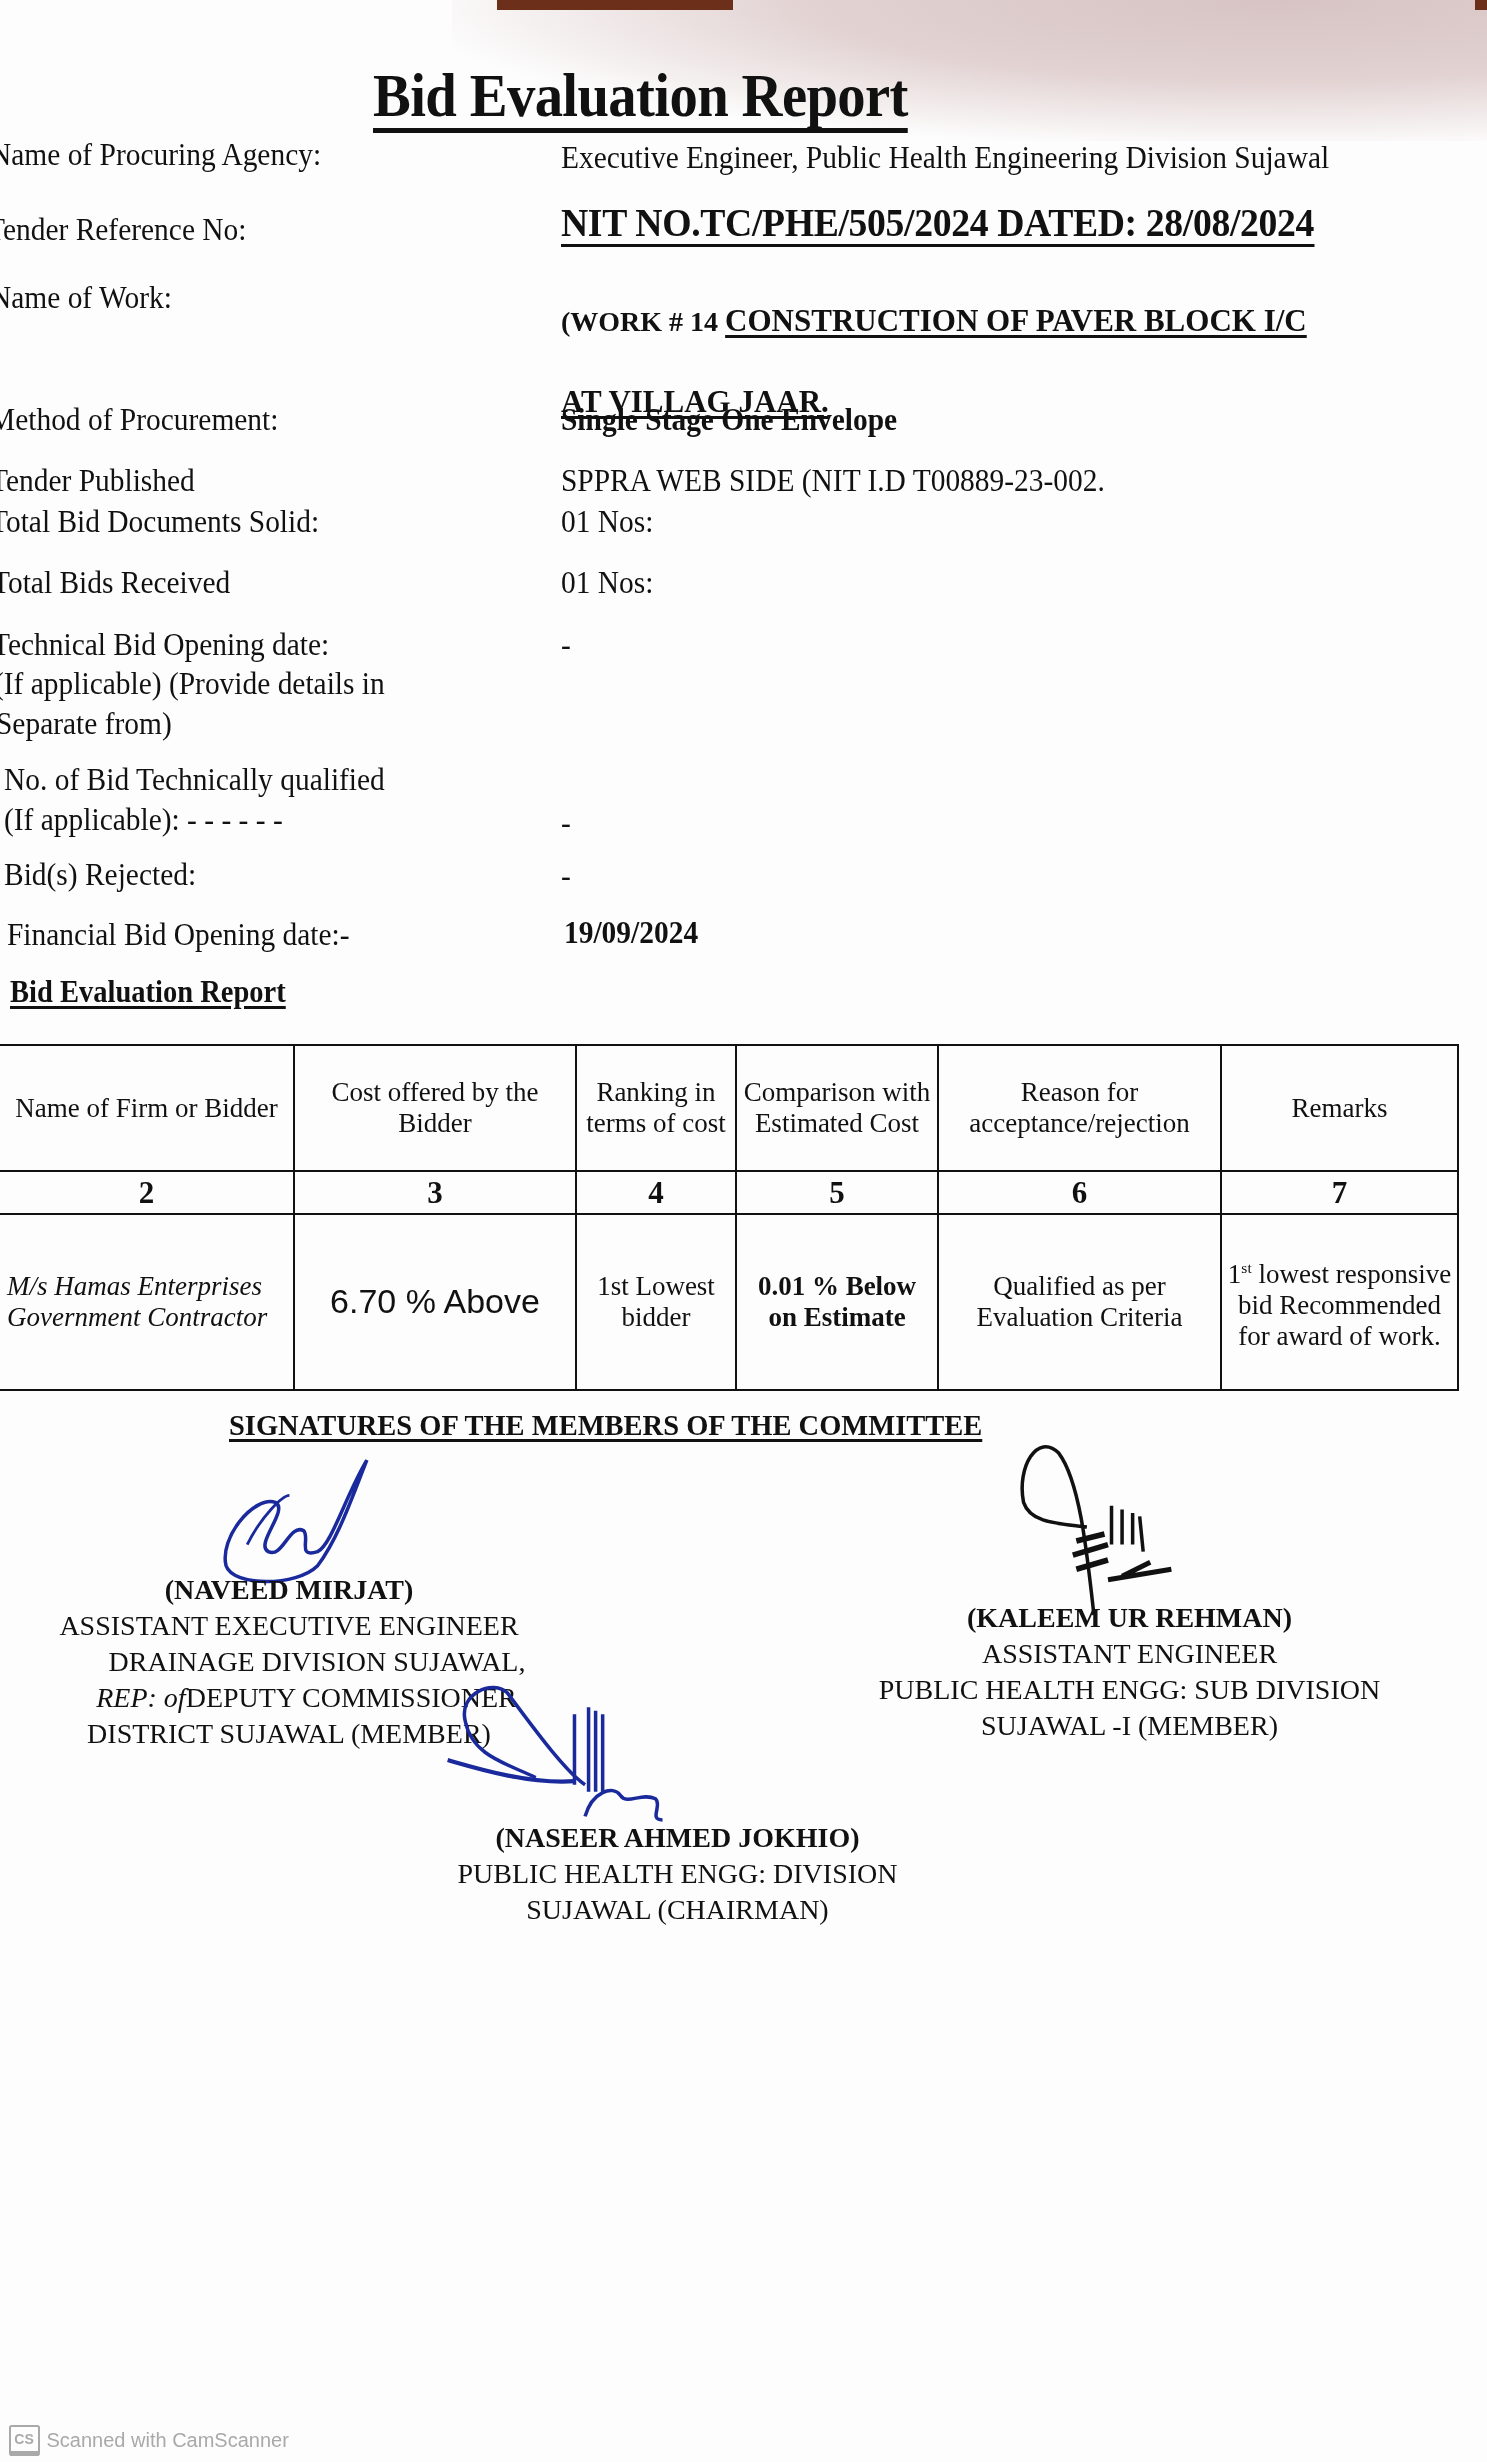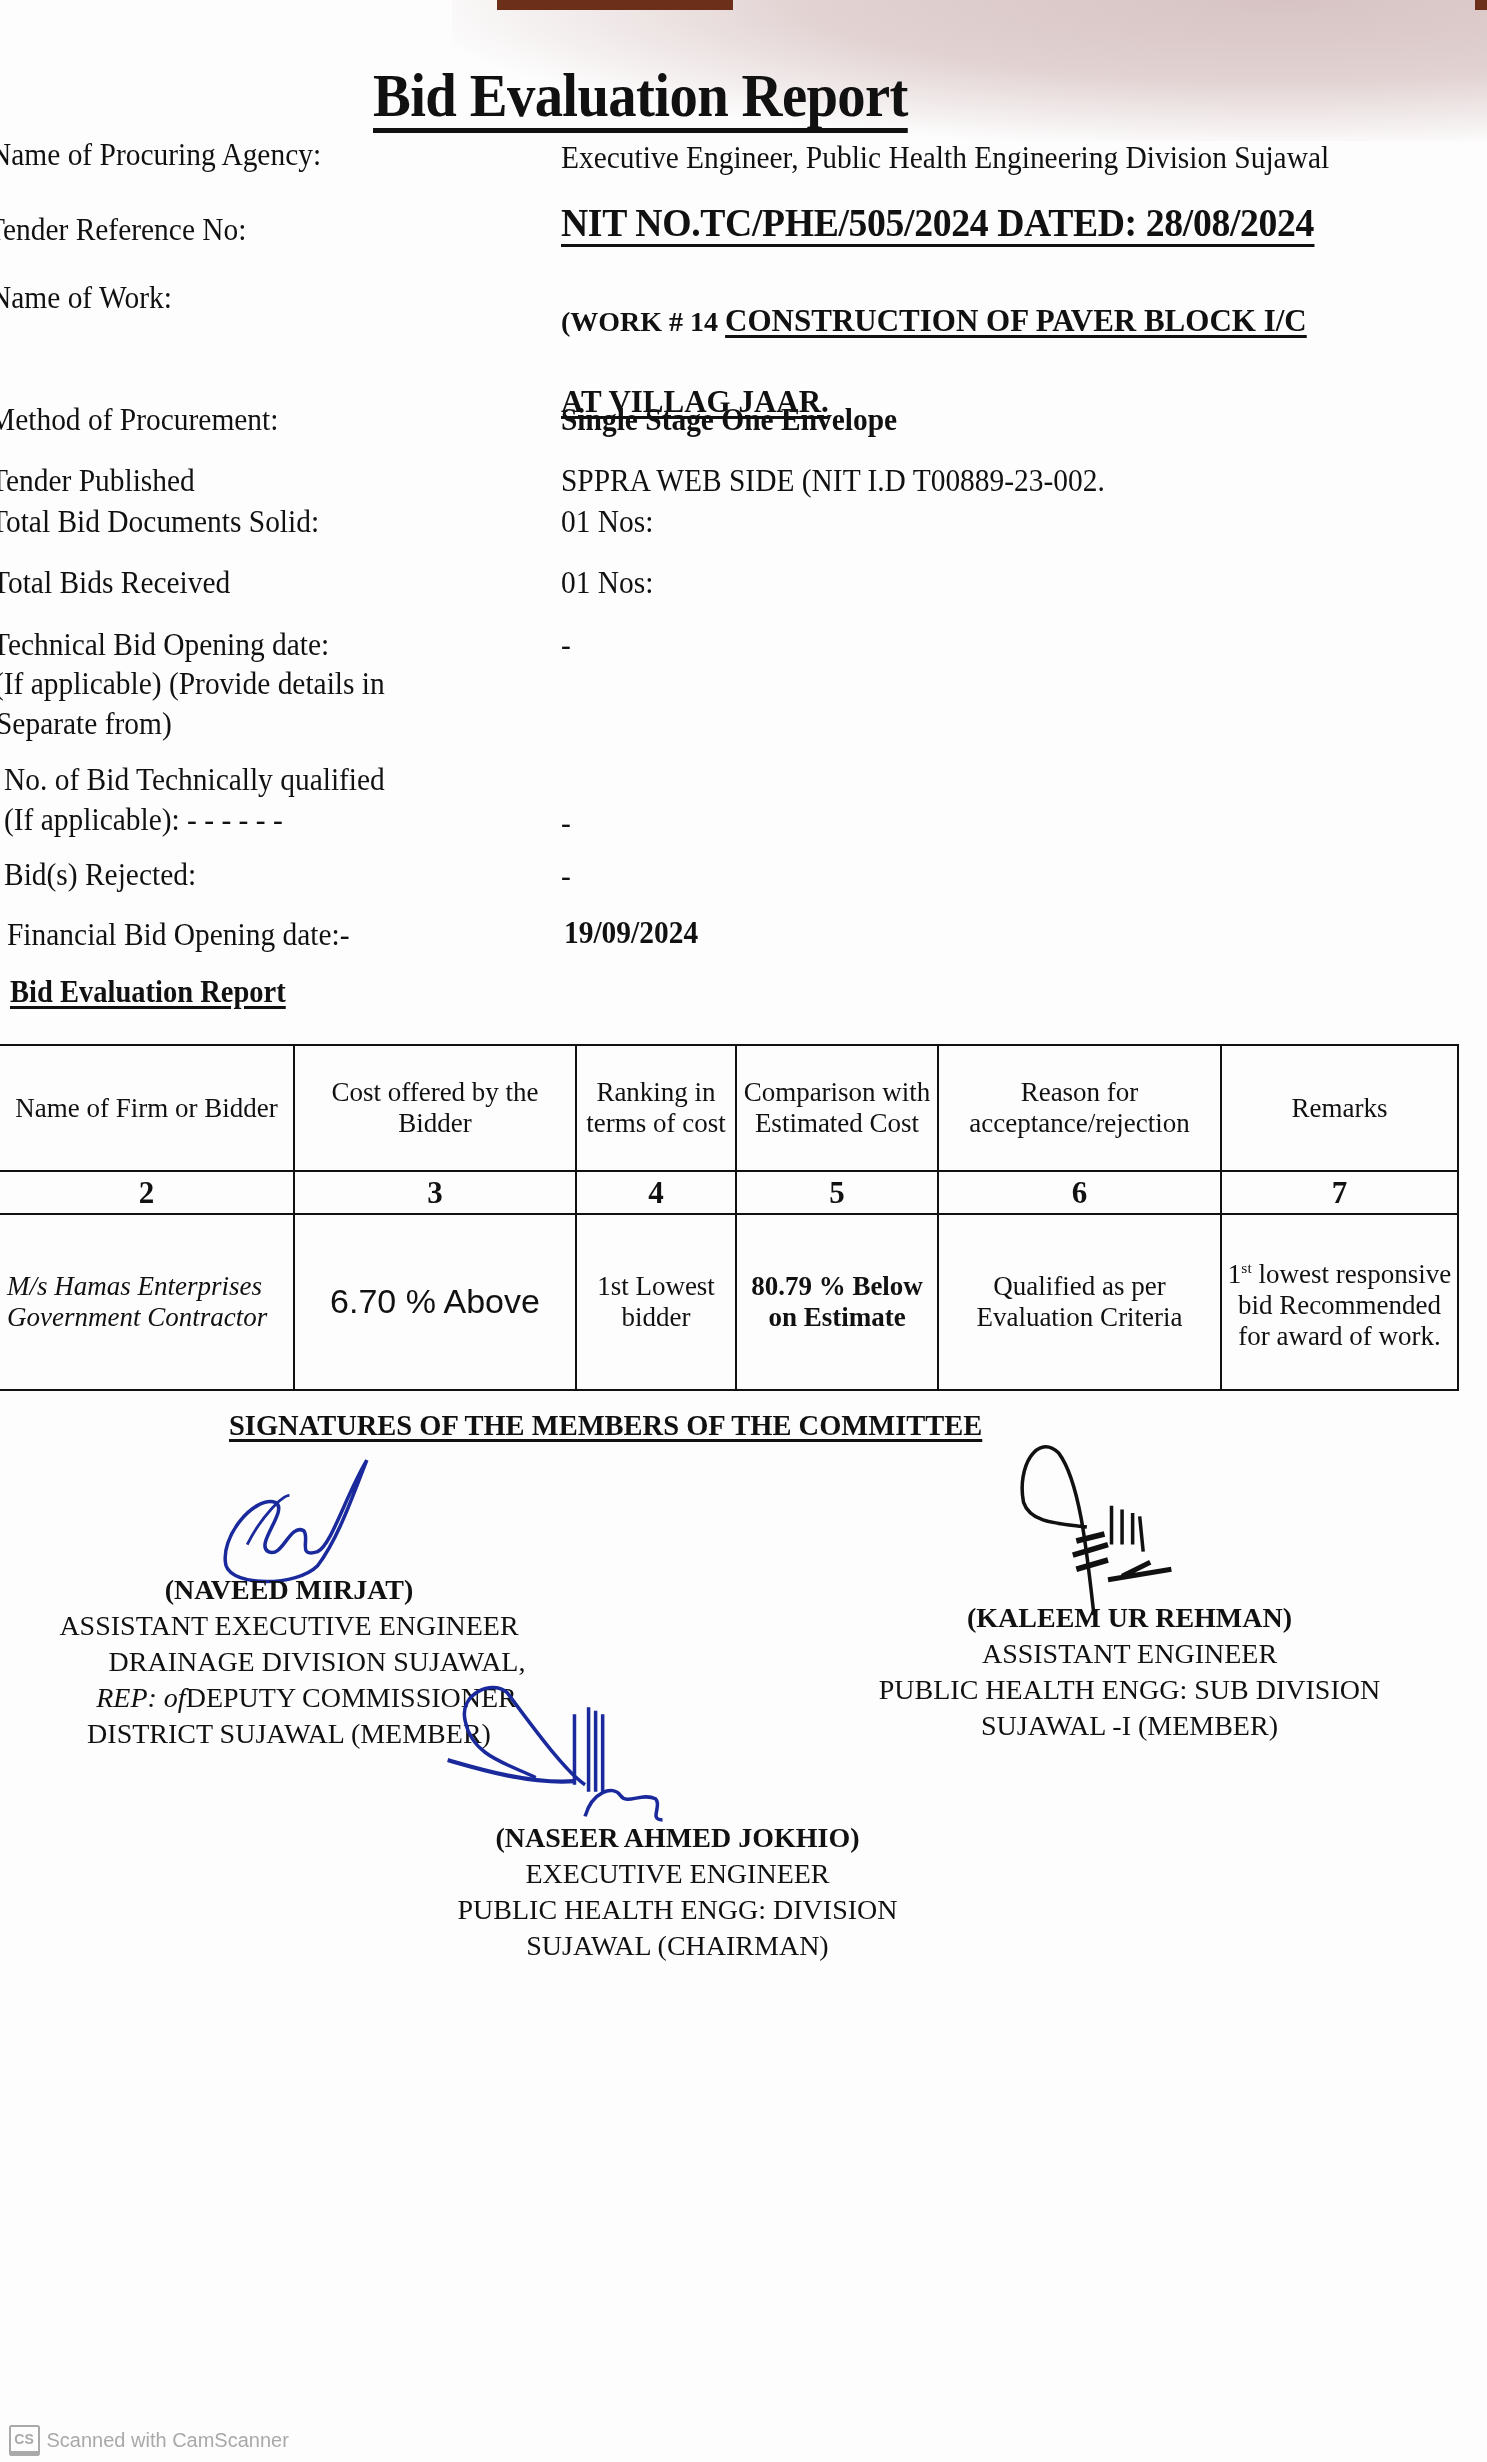--- a/index.html
+++ b/index.html
@@ -157,21 +157,21 @@
     <td>3</td>
     <td>4</td>
     <td>5</td>
     <td>6</td>
     <td>7</td>
   </tr>
   <tr class="row">
     <td class="firm">M/s Hamas Enterprises Government Contractor</td>
     <td class="cost">6.70 % Above</td>
     <td>1st Lowest bidder</td>
-    <td class="compare">80.79 % Below on Estimate</td>
+    <td class="compare">0.01 % Below on Estimate</td>
     <td>Qualified as per Evaluation Criteria</td>
     <td class="remarks"><span>1</span><sup>st</sup><span> lowest responsive bid Recommended for award of work.</span></td>
   </tr>
 </tbody>
   </table>
 
 <div class="abs sig-heading">SIGNATURES OF THE MEMBERS OF THE COMMITTEE</div>
 
 <svg class="sig-svg" style="left:212px; top:1453px;" width="183" height="134" viewBox="0 0 260 190">
   <path d="M220 10 C 200 60, 180 120, 150 160 C 120 190, 30 190, 20 160 C 10 120, 60 60, 90 70 C 110 80, 60 130, 80 140 C 100 150, 110 100, 130 110 C 140 120, 120 150, 150 140 C 170 130, 190 60, 220 10 Z" fill="none" stroke="#1a2a9c" stroke-width="5"></path>
@@ -202,21 +202,20 @@
 
 <svg class="sig-svg" style="left:444px; top:1679px;" width="268" height="155" viewBox="0 0 380 220">
   <path d="M130 140 C 90 120, 40 110, 30 60 C 20 20, 70 0, 90 20 C 120 60, 170 130, 200 150" fill="none" stroke="#1a2a9c" stroke-width="5"></path>
   <path d="M5 115 C 40 125, 120 150, 185 145" fill="none" stroke="#1a2a9c" stroke-width="6"></path>
   <path d="M185 150 L185 50 M205 160 L205 40 M215 160 L215 45 M225 160 L225 50" stroke="#1a2a9c" stroke-width="5"></path>
   <path d="M200 195 C 210 160, 240 150, 250 165 C 260 180, 280 160, 300 170 C 310 180, 290 200, 310 200" fill="none" stroke="#1a2a9c" stroke-width="5"></path>
 </svg>
 
 <div class="sig-block" style="left:374px; top:1820px; width:607px;">
   <span class="line name">(NASEER AHMED JOKHIO)</span>
-  <span class="line">EXECUTIVE ENGINEER</span>
   <span class="line">PUBLIC HEALTH ENGG: DIVISION</span>
   <span class="line">SUJAWAL (CHAIRMAN)</span>
 </div>
 
 <div class="abs footer">
   <span class="cs-logo">CS</span>
   <span>Scanned with CamScanner</span>
 </div>
 
 

